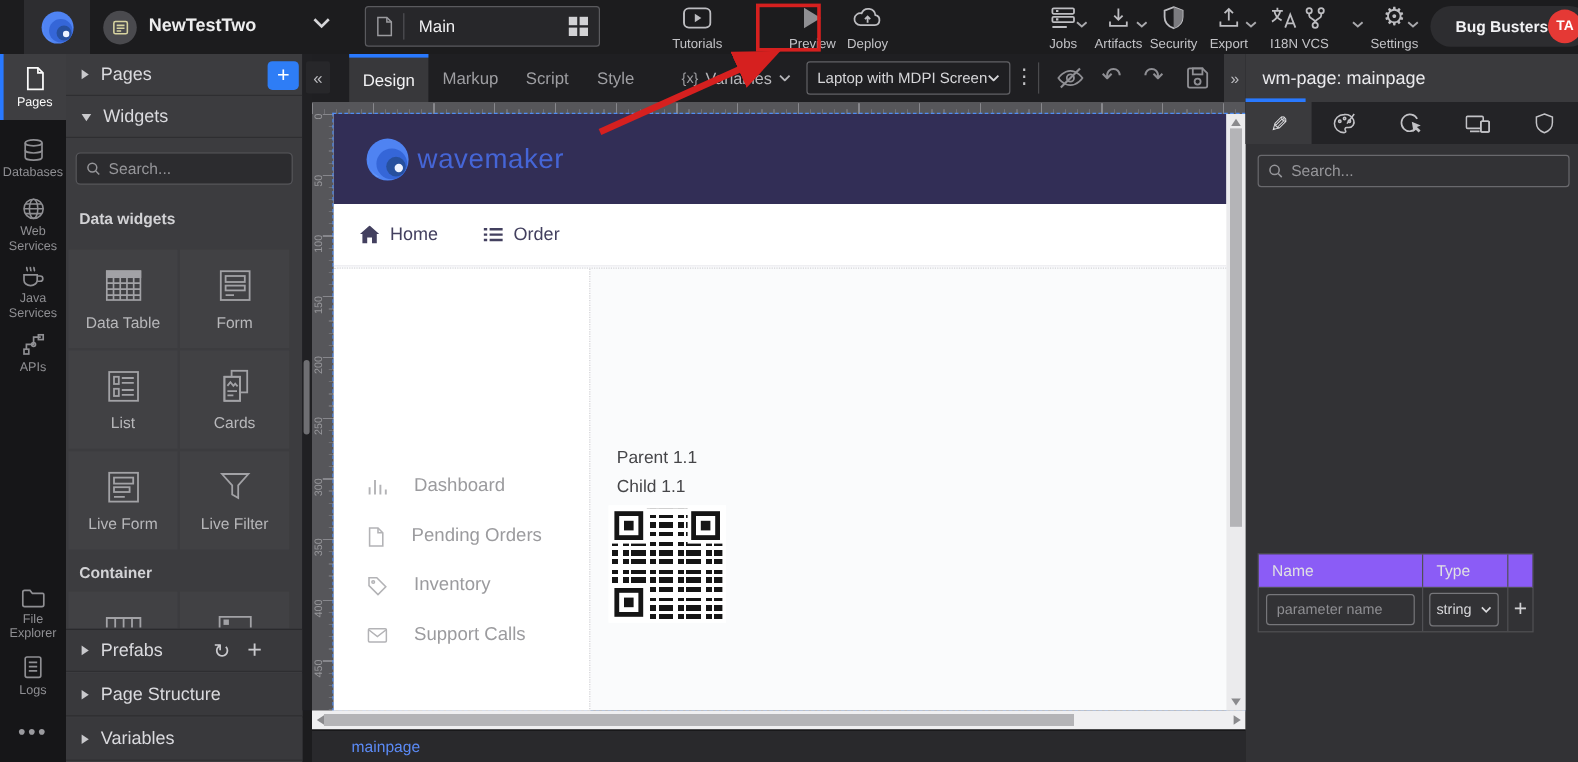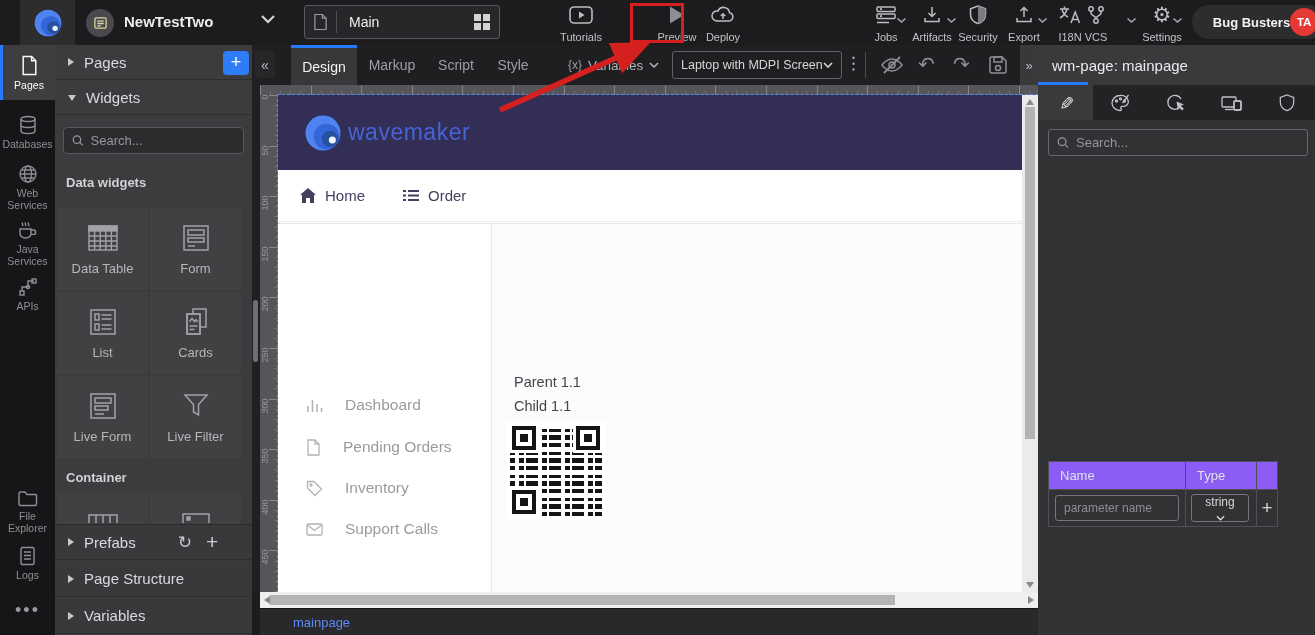--- a/index.html
+++ b/index.html
@@ -121,21 +121,21 @@
   #cache-toggle .knob { position:absolute; left:-2px; top:-2px; width:22px; height:22px; border-radius:50%; background:#9e9e9e; }
   #params-table { left:1048px; top:461px; width:230px; height:66px; border:1px solid #505054; z-index:10; }
   #pt-header { display:flex; height:28px; background:#8b5cf6; border-bottom:1px solid #505054; }
   #pt-header .cell { font-size:13px; font-weight:500; color:#e0e0e3; display:flex; align-items:center; padding-left:11px; }
   #pt-body { display:flex; height:36px; align-items:center; }
   .cN { width:137px; border-right:1px solid #505054; height:100%; display:flex; align-items:center; }
   .cT { width:71px; border-right:1px solid #505054; height:100%; display:flex; align-items:center; }
   .cA { width:20px; height:100%; display:flex; align-items:center; justify-content:center; }
   #param-name { margin-left:6px; width:124px; height:26px; background:transparent; border:1px solid #76767a; border-radius:3px; color:#d8d8db; font-size:12px; padding:0 8px; outline:0; font-family:"Liberation Sans",sans-serif; }
   #param-name::placeholder { color:#8e8e92; }
-  #param-type { margin-left:5px; width:58px; height:28px; border:1px solid #76767a; border-radius:3px; display:flex; align-items:center; justify-content:space-between; padding:0 5px; color:#d8d8db; font-size:12px; cursor:pointer; overflow:hidden;flex-direction:column; }
+  #param-type { margin-left:5px; width:58px; height:28px; border:1px solid #76767a; border-radius:3px; display:flex; align-items:center; justify-content:space-between; padding:0 5px; color:#d8d8db; font-size:12px; cursor:pointer; overflow:hidden; }
   #param-add { color:#d0d0d3; font-size:19px; font-weight:300; cursor:pointer; }
   #pt-gutter { left:1278px; top:461px; width:13px; height:66px; background:#2a2a2d; border:1px solid #505054; border-left:0; }
 
   
   #anno-box { left:630px; top:3px; width:54px; height:40px; border:3px solid #d6201f; z-index:94; pointer-events:none; }
   #anno-arrow { left:430px; top:28px; width:260px; height:95px; z-index:95; pointer-events:none; }
 </style>
 </head>
 <body>
 

